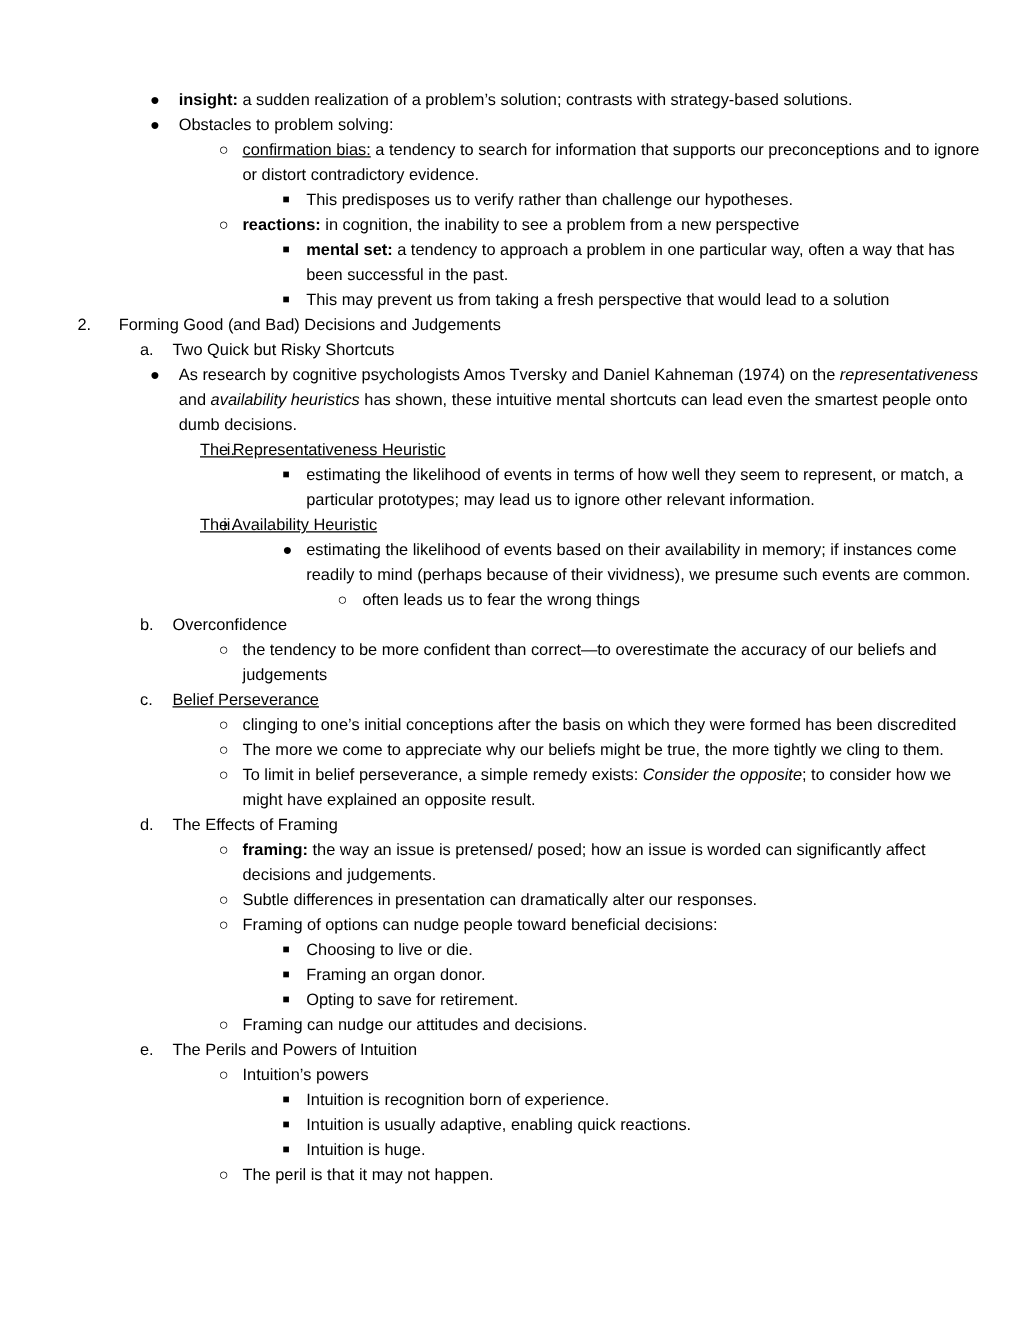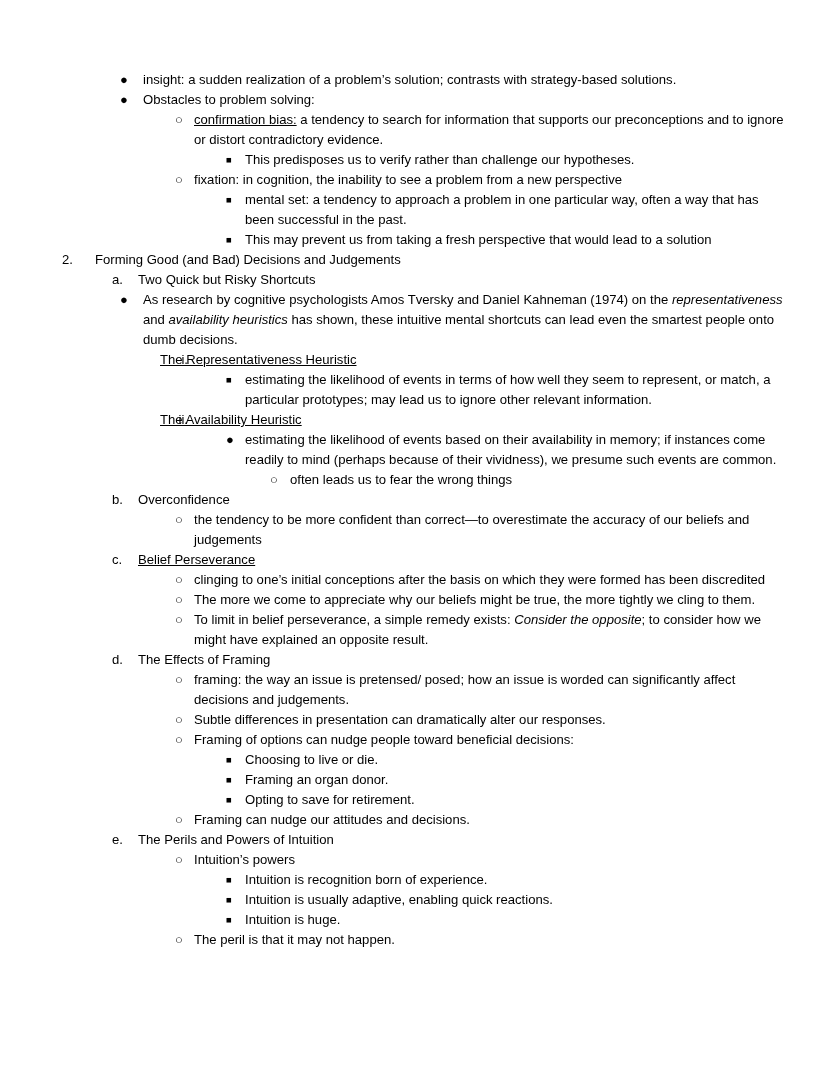--- a/index.html
+++ b/index.html
@@ -82,21 +82,21 @@
   .lvl-b3    > .txt    { margin-left: 205px; }
 
   .lvl-b3d   { }                 
   .lvl-b3d   > .marker { left: 186px; }
   .lvl-b3d   > .txt    { margin-left: 205px; }
 
   .lvl-b4    { }                 
   .lvl-b4    > .marker { left: 230px; }
   .lvl-b4    > .txt    { margin-left: 250px; }
 
-  b, .b  { font-weight: normal; }
+  b, .b  { font-weight: bold; }
   i, .i  { }
   .bu    { font-weight: normal; text-decoration: underline; }
 </style>
 </head>
 <body>
 
 <div class="page">
   <div class="doc-body">
 
     <div class="row lvl-b1">
@@ -114,21 +114,21 @@
       <span class="txt"><span class="bu">confirmation bias:</span><span> a tendency to search for information that supports our preconceptions and to ignore or distort contradictory evidence.</span></span>
     </div>
 
     <div class="row lvl-b3">
       <span class="marker m-square">■</span>
       <span class="txt">This predisposes us to verify rather than challenge our hypotheses.</span>
     </div>
 
     <div class="row lvl-b2">
       <span class="marker m-circle">○</span>
-      <span class="txt"><b>fixation:</b><span> in cognition, the inability to see a problem from a new perspective</span></span>
+      <span class="txt"><b>reactions:</b><span> in cognition, the inability to see a problem from a new perspective</span></span>
     </div>
 
     <div class="row lvl-b3">
       <span class="marker m-square">■</span>
       <span class="txt"><b>mental set:</b><span> a tendency to approach a problem in one particular way, often a way that has been successful in the past.</span></span>
     </div>
 
     <div class="row lvl-b3">
       <span class="marker m-square">■</span>
       <span class="txt">This may prevent us from taking a fresh perspective that would lead to a solution</span>

